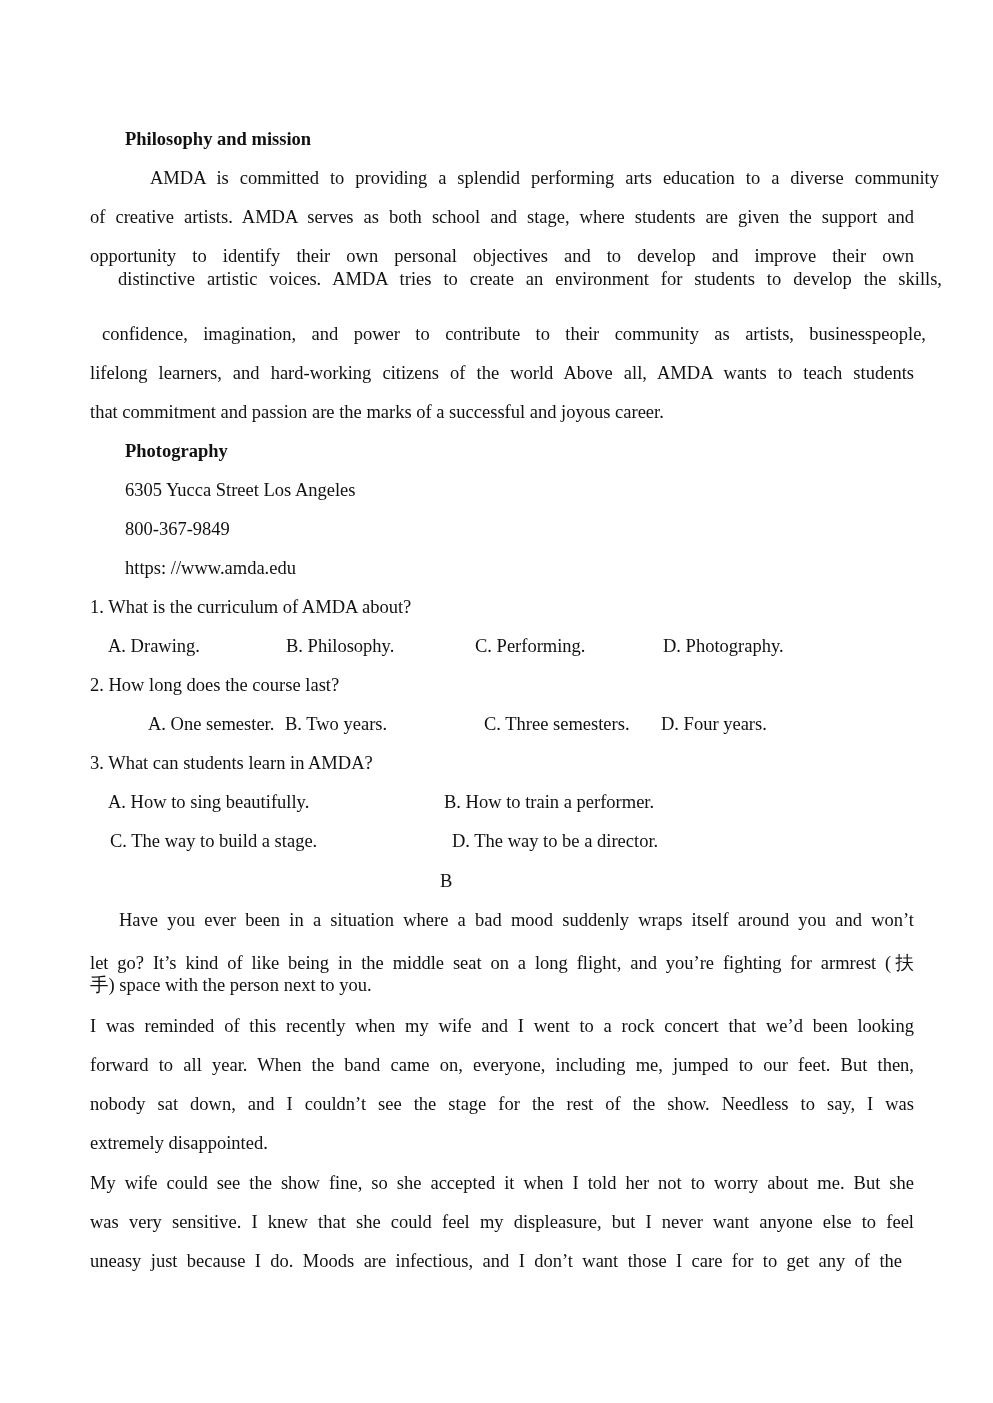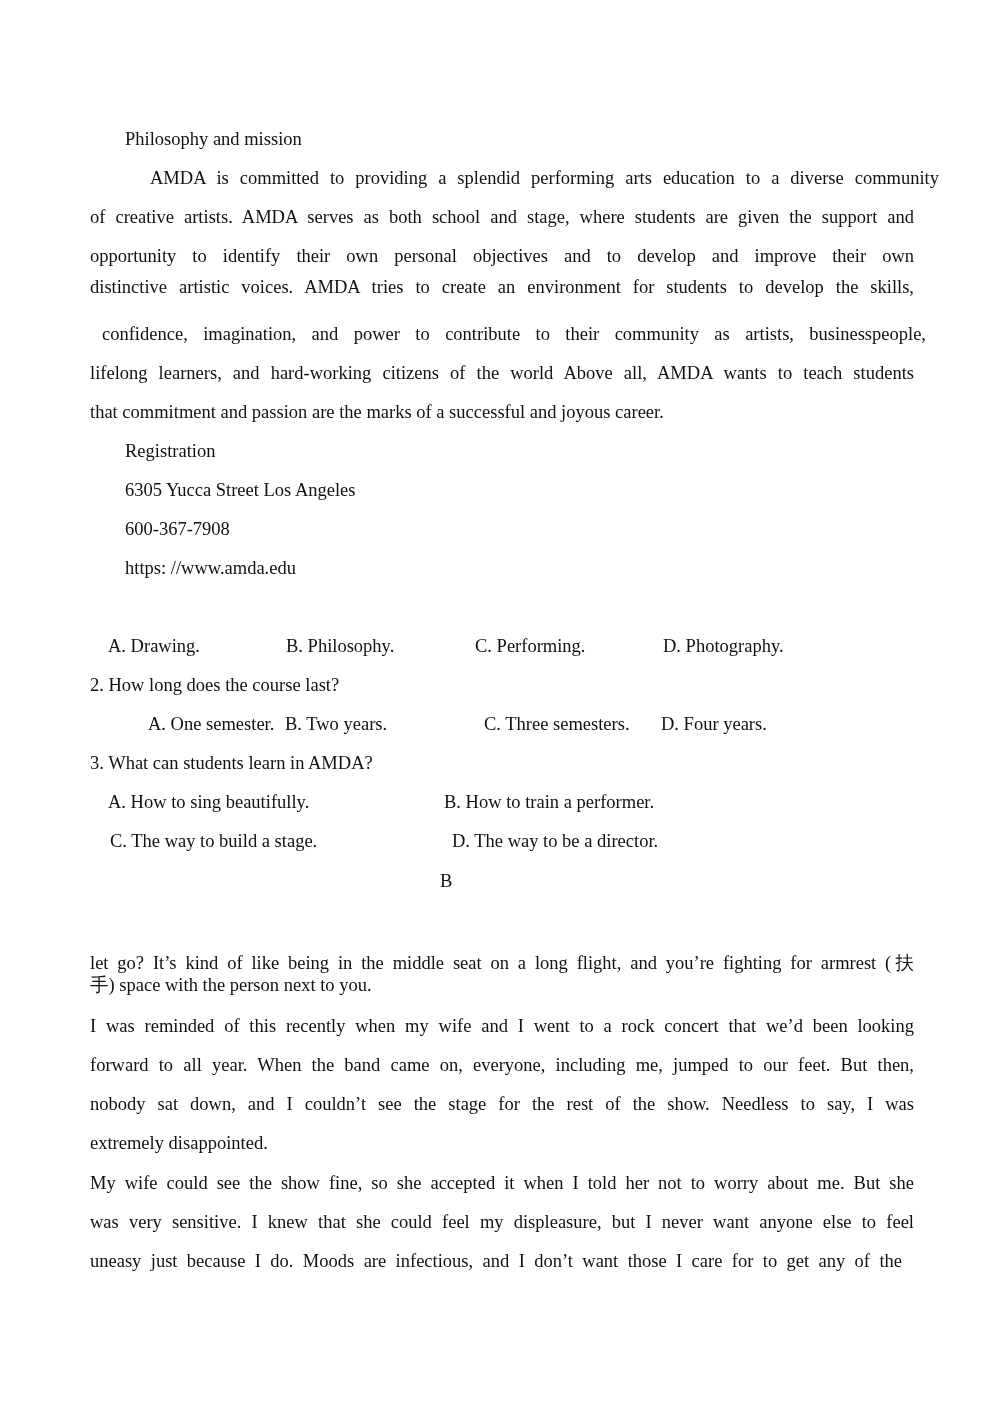--- a/index.html
+++ b/index.html
@@ -1,61 +1,63 @@
 <!DOCTYPE html>
 <html><head>
 <meta charset="utf-8">
 <style>
   html, body { margin: 0; padding: 0; background: #ffffff; }
   body { width: 993px; height: 1403px; position: relative; overflow: hidden; }
   .page { position: absolute; left: 0; top: 0; width: 993px; height: 1403px; background: #fff; color: #111; font-family: "Liberation Serif", "DejaVu Serif", serif; font-size: 18.5px; }
   .line { position: absolute; white-space: nowrap; line-height: 22px; }
   .just { position: absolute; left: 90px; width: 824px; text-align: justify; text-align-last: justify; white-space: nowrap; line-height: 22px; }
   .just-ind { left: 125px; width: 789px; margin-left: 25px; }
-  .bold { font-weight: normal; }
+  .bold { font-weight: bold; }
 </style>
 </head>
 <body>
 
 <div class="page">
 
   <div class="line bold" style="left:125px; top:128px;">Philosophy and mission</div>
 
   <div class="just just-ind" style="top:167px;">AMDA is committed to providing a splendid performing arts education to a diverse community</div>
   <div class="just" style="top:206px;">of creative artists. AMDA serves as both school and stage, where students are given the support and</div>
   <div class="just" style="top:245px;">opportunity to identify their own personal objectives and to develop and improve their own</div>
-  <div class="just" style="top:276px;">distinctive artistic voices. AMDA tries to create an environment for students to develop the skills,</div>
+  <div class="just" style="top:268px;margin-left:28px;">distinctive artistic voices. AMDA tries to create an environment for students to develop the skills,</div>
   <div class="just" style="top:323px;margin-left:12px;">confidence, imagination, and power to contribute to their community as artists, businesspeople,</div>
   <div class="just" style="top:362px;">lifelong learners, and hard-working citizens of the world Above all, AMDA wants to teach students</div>
   <div class="line" style="left:90px; top:401px;">that commitment and passion are the marks of a successful and joyous career.</div>
 
-  <div class="line bold" style="left:125px; top:440px;">Registration</div>
+  <div class="line bold" style="left:125px; top:440px;">Photography</div>
   <div class="line" style="left:125px; top:479px;">6305 Yucca Street Los Angeles</div>
-  <div class="line" style="left:125px; top:518px;">600-367-7908</div>
+  <div class="line" style="left:125px; top:518px;">800-367-9849</div>
   <div class="line" style="left:125px; top:557px;">https: //www.amda.edu</div>
 
+  <div class="line" style="left:90px; top:596px;">1. What is the curriculum of AMDA about?</div>
   <div class="line" style="left:108px; top:635px;">A. Drawing.</div>
   <div class="line" style="left:286px; top:635px;">B. Philosophy.</div>
   <div class="line" style="left:475px; top:635px;">C. Performing.</div>
   <div class="line" style="left:663px; top:635px;">D. Photography.</div>
 
   <div class="line" style="left:90px; top:674px;">2. How long does the course last?</div>
   <div class="line" style="left:108px; top:713px;margin-left:40px;">A. One semester.</div>
   <div class="line" style="left:285px; top:713px;">B. Two years.</div>
   <div class="line" style="left:484px; top:713px;">C. Three semesters.</div>
   <div class="line" style="left:661px; top:713px;">D. Four years.</div>
 
   <div class="line" style="left:90px; top:752px;">3. What can students learn in AMDA?</div>
   <div class="line" style="left:108px; top:791px;">A. How to sing beautifully.</div>
   <div class="line" style="left:444px; top:791px;">B. How to train a performer.</div>
   <div class="line" style="left:110px; top:830px;">C. The way to build a stage.</div>
   <div class="line" style="left:452px; top:830px;">D. The way to be a director.</div>
 
   <div class="line" style="left:440px; top:870px;">B</div>
 
+  <div class="just" style="left:119px; width:795px; top:909px;">Have you ever been in a situation where a bad mood suddenly wraps itself around you and won’t</div>
   <div class="just" style="top:940px;margin-top:12px;">let go? It’s kind of like being in the middle seat on a long flight, and you’re fighting for armrest (扶</div>
   <div class="line" style="left:90px; top:974px;">手) space with the person next to you.</div>
 
   <div class="just" style="top:1015px;">I was reminded of this recently when my wife and I went to a rock concert that we’d been looking</div>
   <div class="just" style="top:1054px;">forward to all year. When the band came on, everyone, including me, jumped to our feet. But then,</div>
   <div class="just" style="top:1093px;">nobody sat down, and I couldn’t see the stage for the rest of the show. Needless to say, I was</div>
   <div class="line" style="left:90px; top:1132px;">extremely disappointed.</div>
 
   <div class="just" style="top:1172px;">My wife could see the show fine, so she accepted it when I told her not to worry about me. But she</div>
   <div class="just" style="top:1211px;">was very sensitive. I knew that she could feel my displeasure, but I never want anyone else to feel</div>

